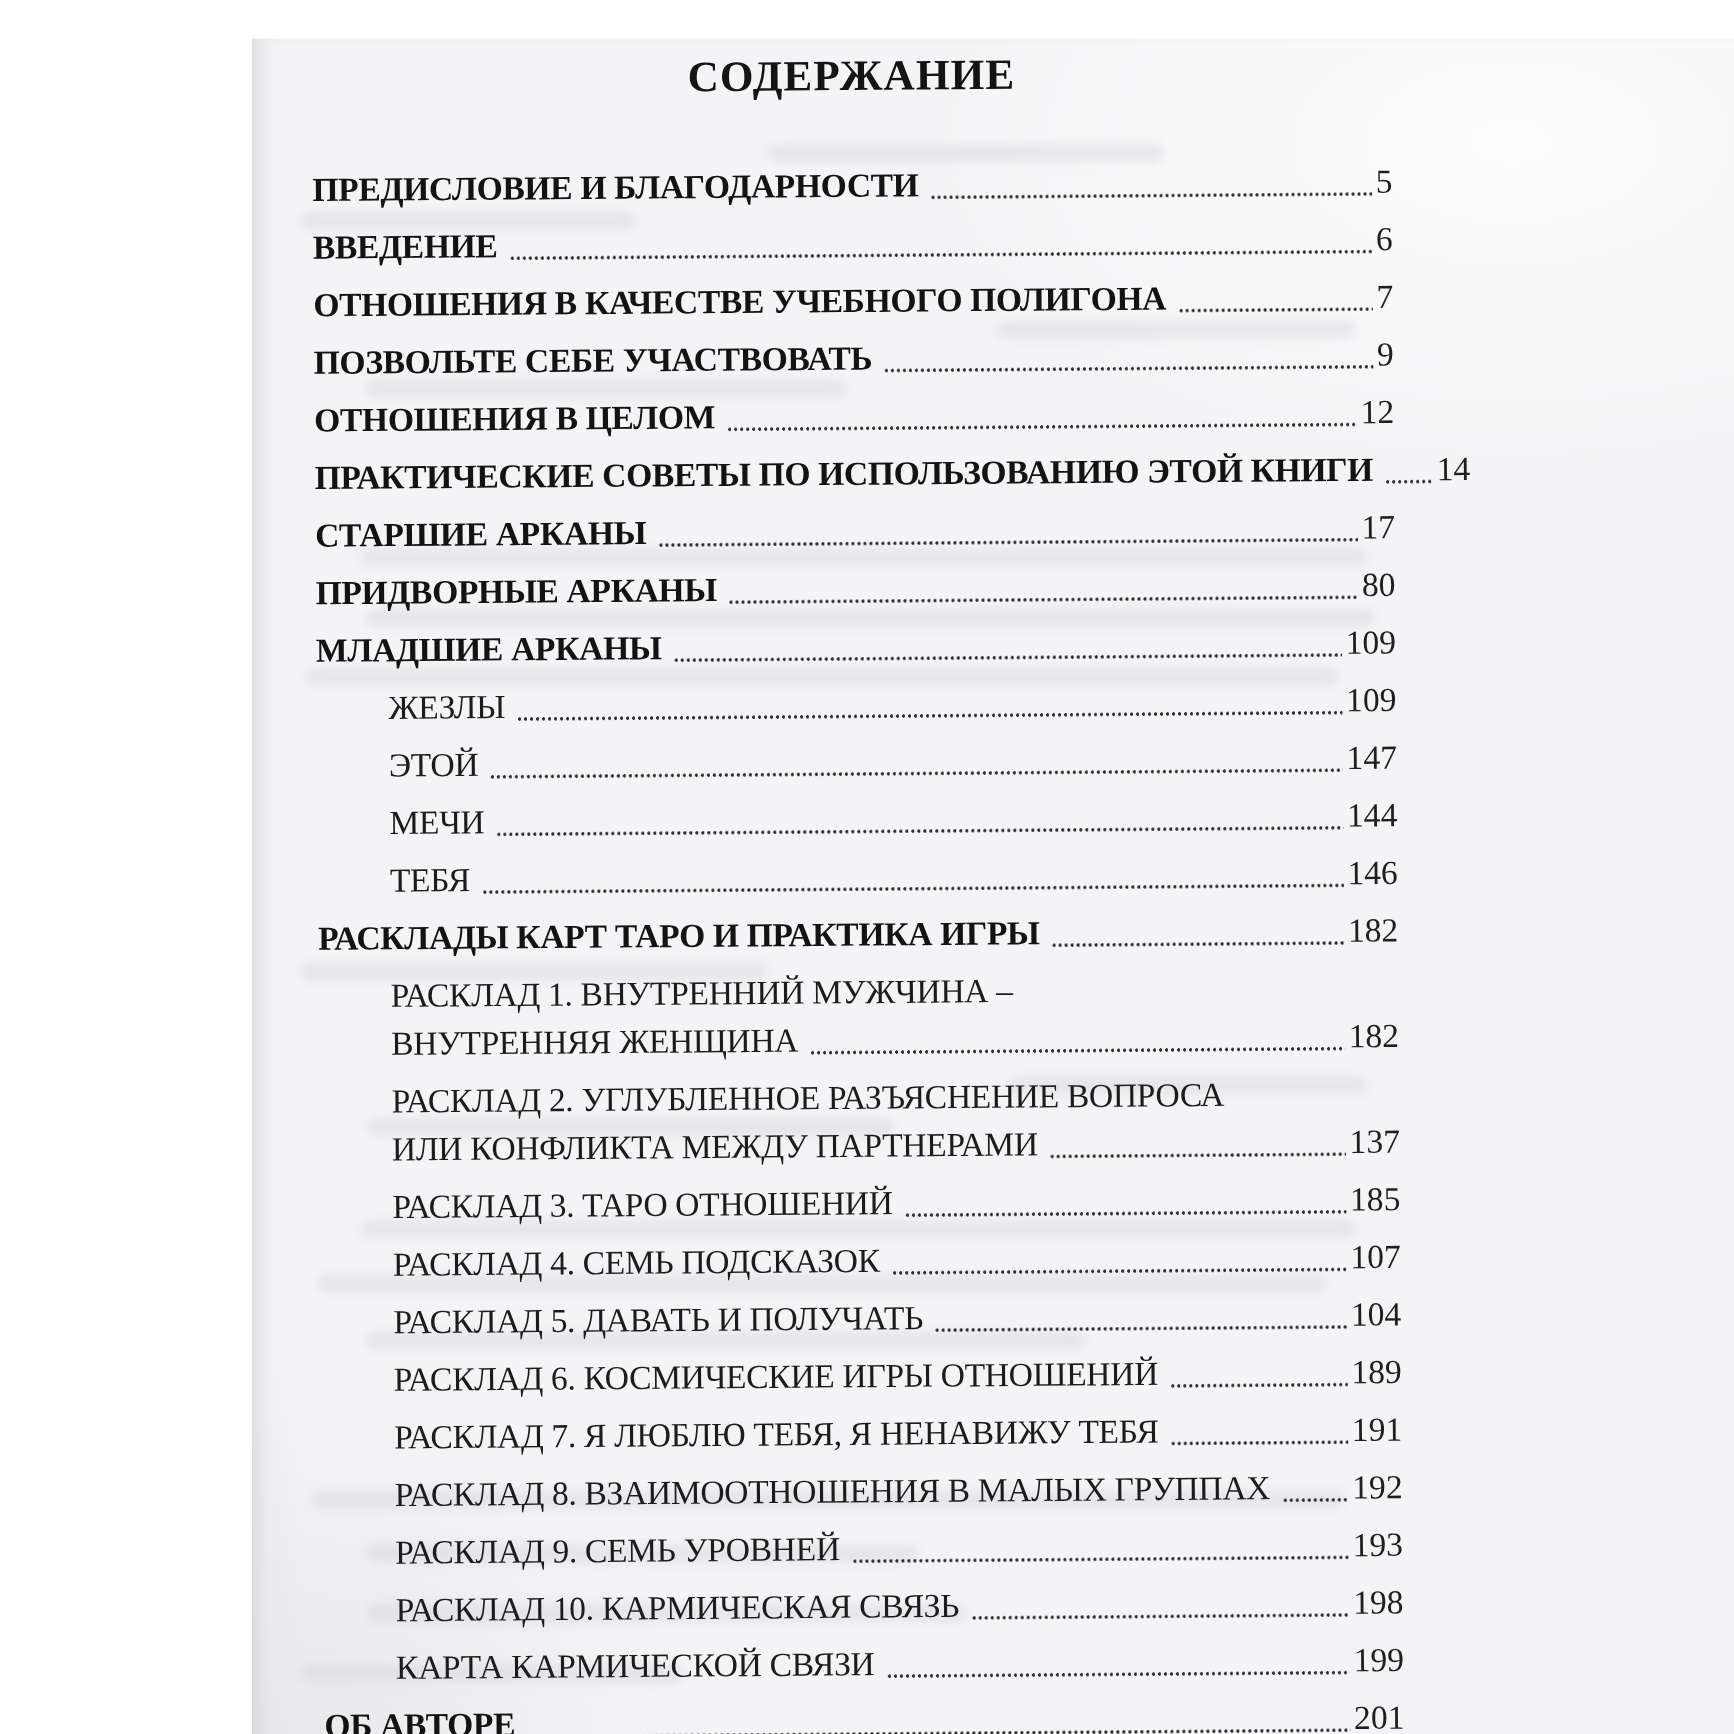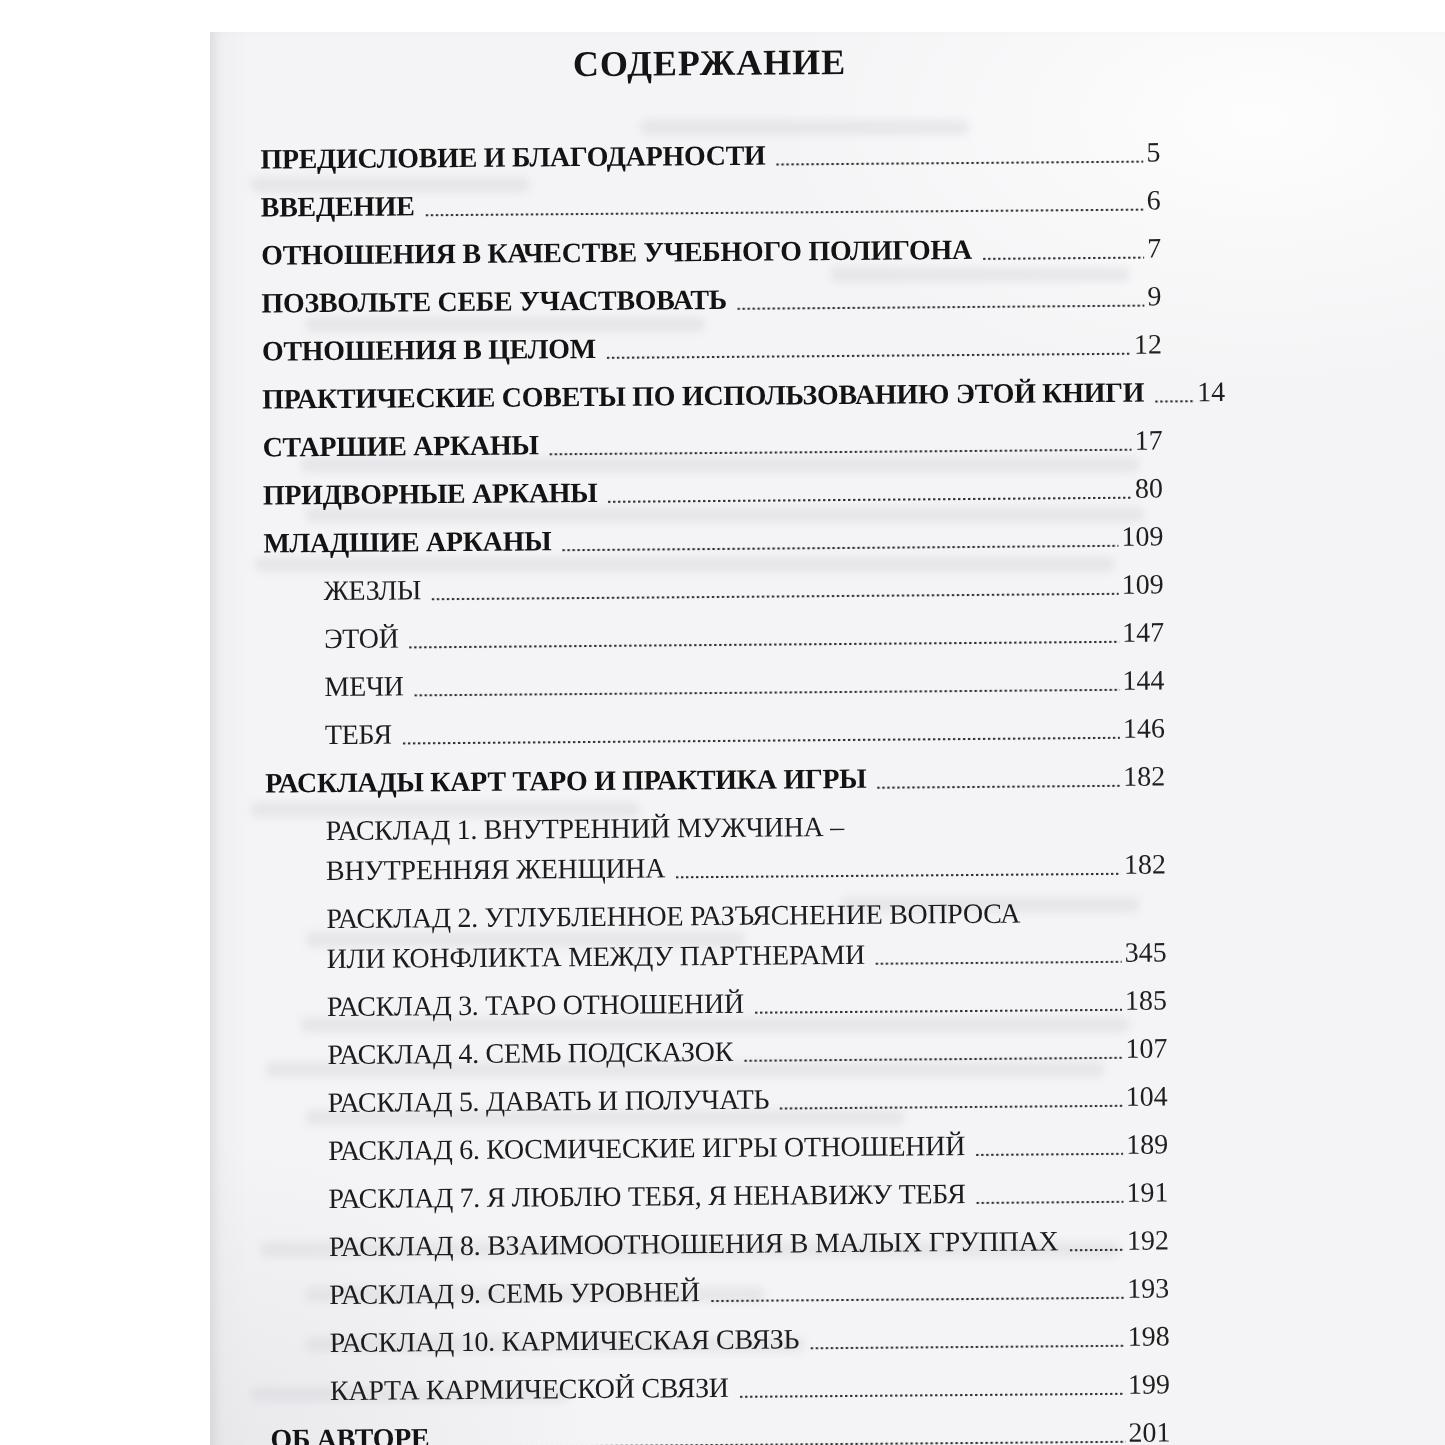--- a/index.html
+++ b/index.html
@@ -224,21 +224,21 @@
               <span class="label">ВНУТРЕННЯЯ ЖЕНЩИНА</span>
               <span class="dots"></span>
               <span class="num">182</span>
             </div>
           </div>
           <div class="entry indent">
             <div class="line">РАСКЛАД 2. УГЛУБЛЕННОЕ РАЗЪЯСНЕНИЕ ВОПРОСА</div>
             <div class="line last">
               <span class="label">ИЛИ КОНФЛИКТА МЕЖДУ ПАРТНЕРАМИ</span>
               <span class="dots"></span>
-              <span class="num">345</span>
+              <span class="num">137</span>
             </div>
           </div>
           <div class="entry indent">
             <div class="line last">
               <span class="label">РАСКЛАД 3. ТАРО ОТНОШЕНИЙ</span>
               <span class="dots"></span>
               <span class="num">185</span>
             </div>
           </div>
           <div class="entry indent">

